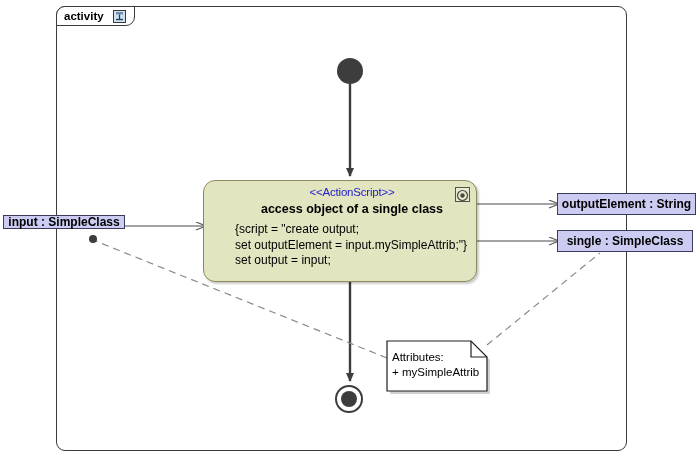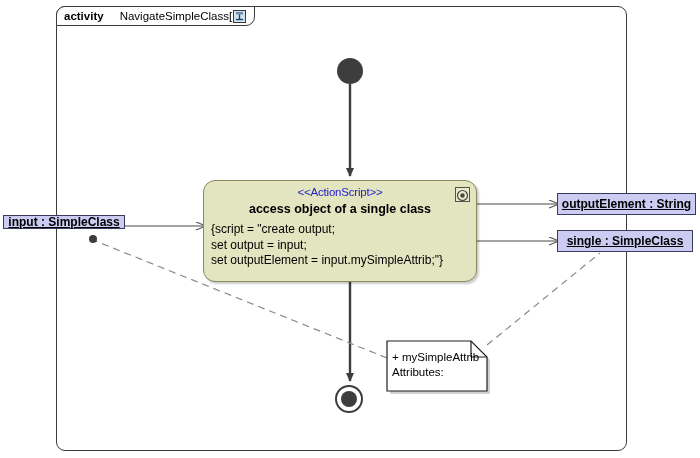--- a/index.html
+++ b/index.html
@@ -47,21 +47,21 @@
     box-sizing: border-box;
     display: flex;
     align-items: center;
     padding: 0 5px 0 7px;
     white-space: nowrap;
     font-size: 11.5px;
     color: #000000;
   }
   .frame-tab .kw {
     font-weight: bold;
-    margin-right: 16px;
+    margin-right: 8px;
   }
   .tab-icon {
     display: inline-block;
     width: 13px;
     height: 13px;
     margin: 0 3px 0 1px;
     position: relative;
     vertical-align: middle;
   }
 
@@ -72,38 +72,38 @@
     border: 1px solid #3a3a5a;
     box-sizing: border-box;
     display: flex;
     align-items: center;
     justify-content: center;
     font-size: 12px;
     font-weight: bold;
     color: #000000;
     white-space: nowrap;
     padding: 0 4px;
-    text-decoration: underline;
   }
 
   #pin-input   { left: 3px;   top: 215px; width: 122px; height: 14px; }
   #pin-outelem { left: 557px; top: 193px; width: 139px; height: 22px; }
   #pin-output  { left: 557px; top: 230px; width: 136px; height: 22px; }
 
   .action {
     position: absolute;
     left: 203px;
     top: 180px;
     width: 274px;
     height: 102px;
     background: #e3e4c0;
     border: 1px solid #8a8a5e;
     border-radius: 12px;
     box-sizing: border-box;
     box-shadow: 2px 2px 2px rgba(0,0,0,0.20);
+    padding-left: 24px;
   }
   .action .stereotype {
     text-align: center;
     color: #2222cc;
     font-size: 11.5px;
     margin-top: 5px;
     letter-spacing: -0.2px;
   }
   .action .title {
     text-align: center;
@@ -213,40 +213,39 @@
 
   <path d="M390,344 L474,344 L490,360 L490,394 L390,394 z" fill="rgba(0,0,0,0.18)"></path>
   <path d="M387,341 L471,341 L487,357 L487,391 L387,391 z" fill="#ffffff" stroke="#1f1f1f" stroke-width="1.2"></path>
   <path d="M471,341 L471,357 L487,357" fill="none" stroke="#1f1f1f" stroke-width="1.2"></path>
 </svg>
 
 <div class="frame"></div>
 
 <div class="frame-tab">
   <span class="kw">activity</span>
-  <span>NavigateSimpleClass[</span>
   <span class="tab-icon">
     <svg width="13" height="13" viewBox="0 0 13 13">
       <rect x="0.5" y="0.5" width="12" height="12" fill="#cfe0ef" stroke="#3a3a3a"></rect>
       <rect x="3" y="2" width="7" height="2.5" fill="#6f8fb0"></rect>
       <line x1="6.5" y1="4.5" x2="6.5" y2="9" stroke="#1f3f5f" stroke-width="1.3"></line>
       <line x1="3" y1="9.5" x2="10" y2="9.5" stroke="#1f3f5f" stroke-width="1.3"></line>
     </svg>
   </span>
 </div>
 
 <div class="init-node"></div>
 
 <div class="action">
   <div class="stereotype">&lt;&lt;ActionScript&gt;&gt;</div>
   <div class="title">access object of a single class</div>
   <div class="script">
     <div>{script = "create output;</div>
+    <div>set outputElement = input.mySimpleAttrib;"}</div>
     <div>set output = input;</div>
-    <div>set outputElement = input.mySimpleAttrib;"}</div>
   </div>
   <div class="action-badge">
     <svg width="13" height="13" viewBox="0 0 13 13">
       <circle cx="6.5" cy="6.5" r="5" fill="none" stroke="#4a4a3a" stroke-width="1.2"></circle>
       <circle cx="6.5" cy="6.5" r="2.2" fill="#4a4a3a"></circle>
     </svg>
   </div>
 </div>
 
 <div class="pin" id="pin-input">
@@ -256,21 +255,21 @@
 <div class="pin" id="pin-outelem">
   <span>outputElement : String</span>
 </div>
 
 <div class="pin" id="pin-output">
   <span>single : SimpleClass</span>
 </div>
 
 <div class="note">
   <div class="note-text">
+    <div>Attributes:</div>
     <div>+ mySimpleAttrib</div>
-    <div>Attributes:</div>
   </div>
 </div>
 
 <div class="final-node">
   <div class="final-ring"></div>
   <div class="final-dot"></div>
 </div>
 
 </body></html>

